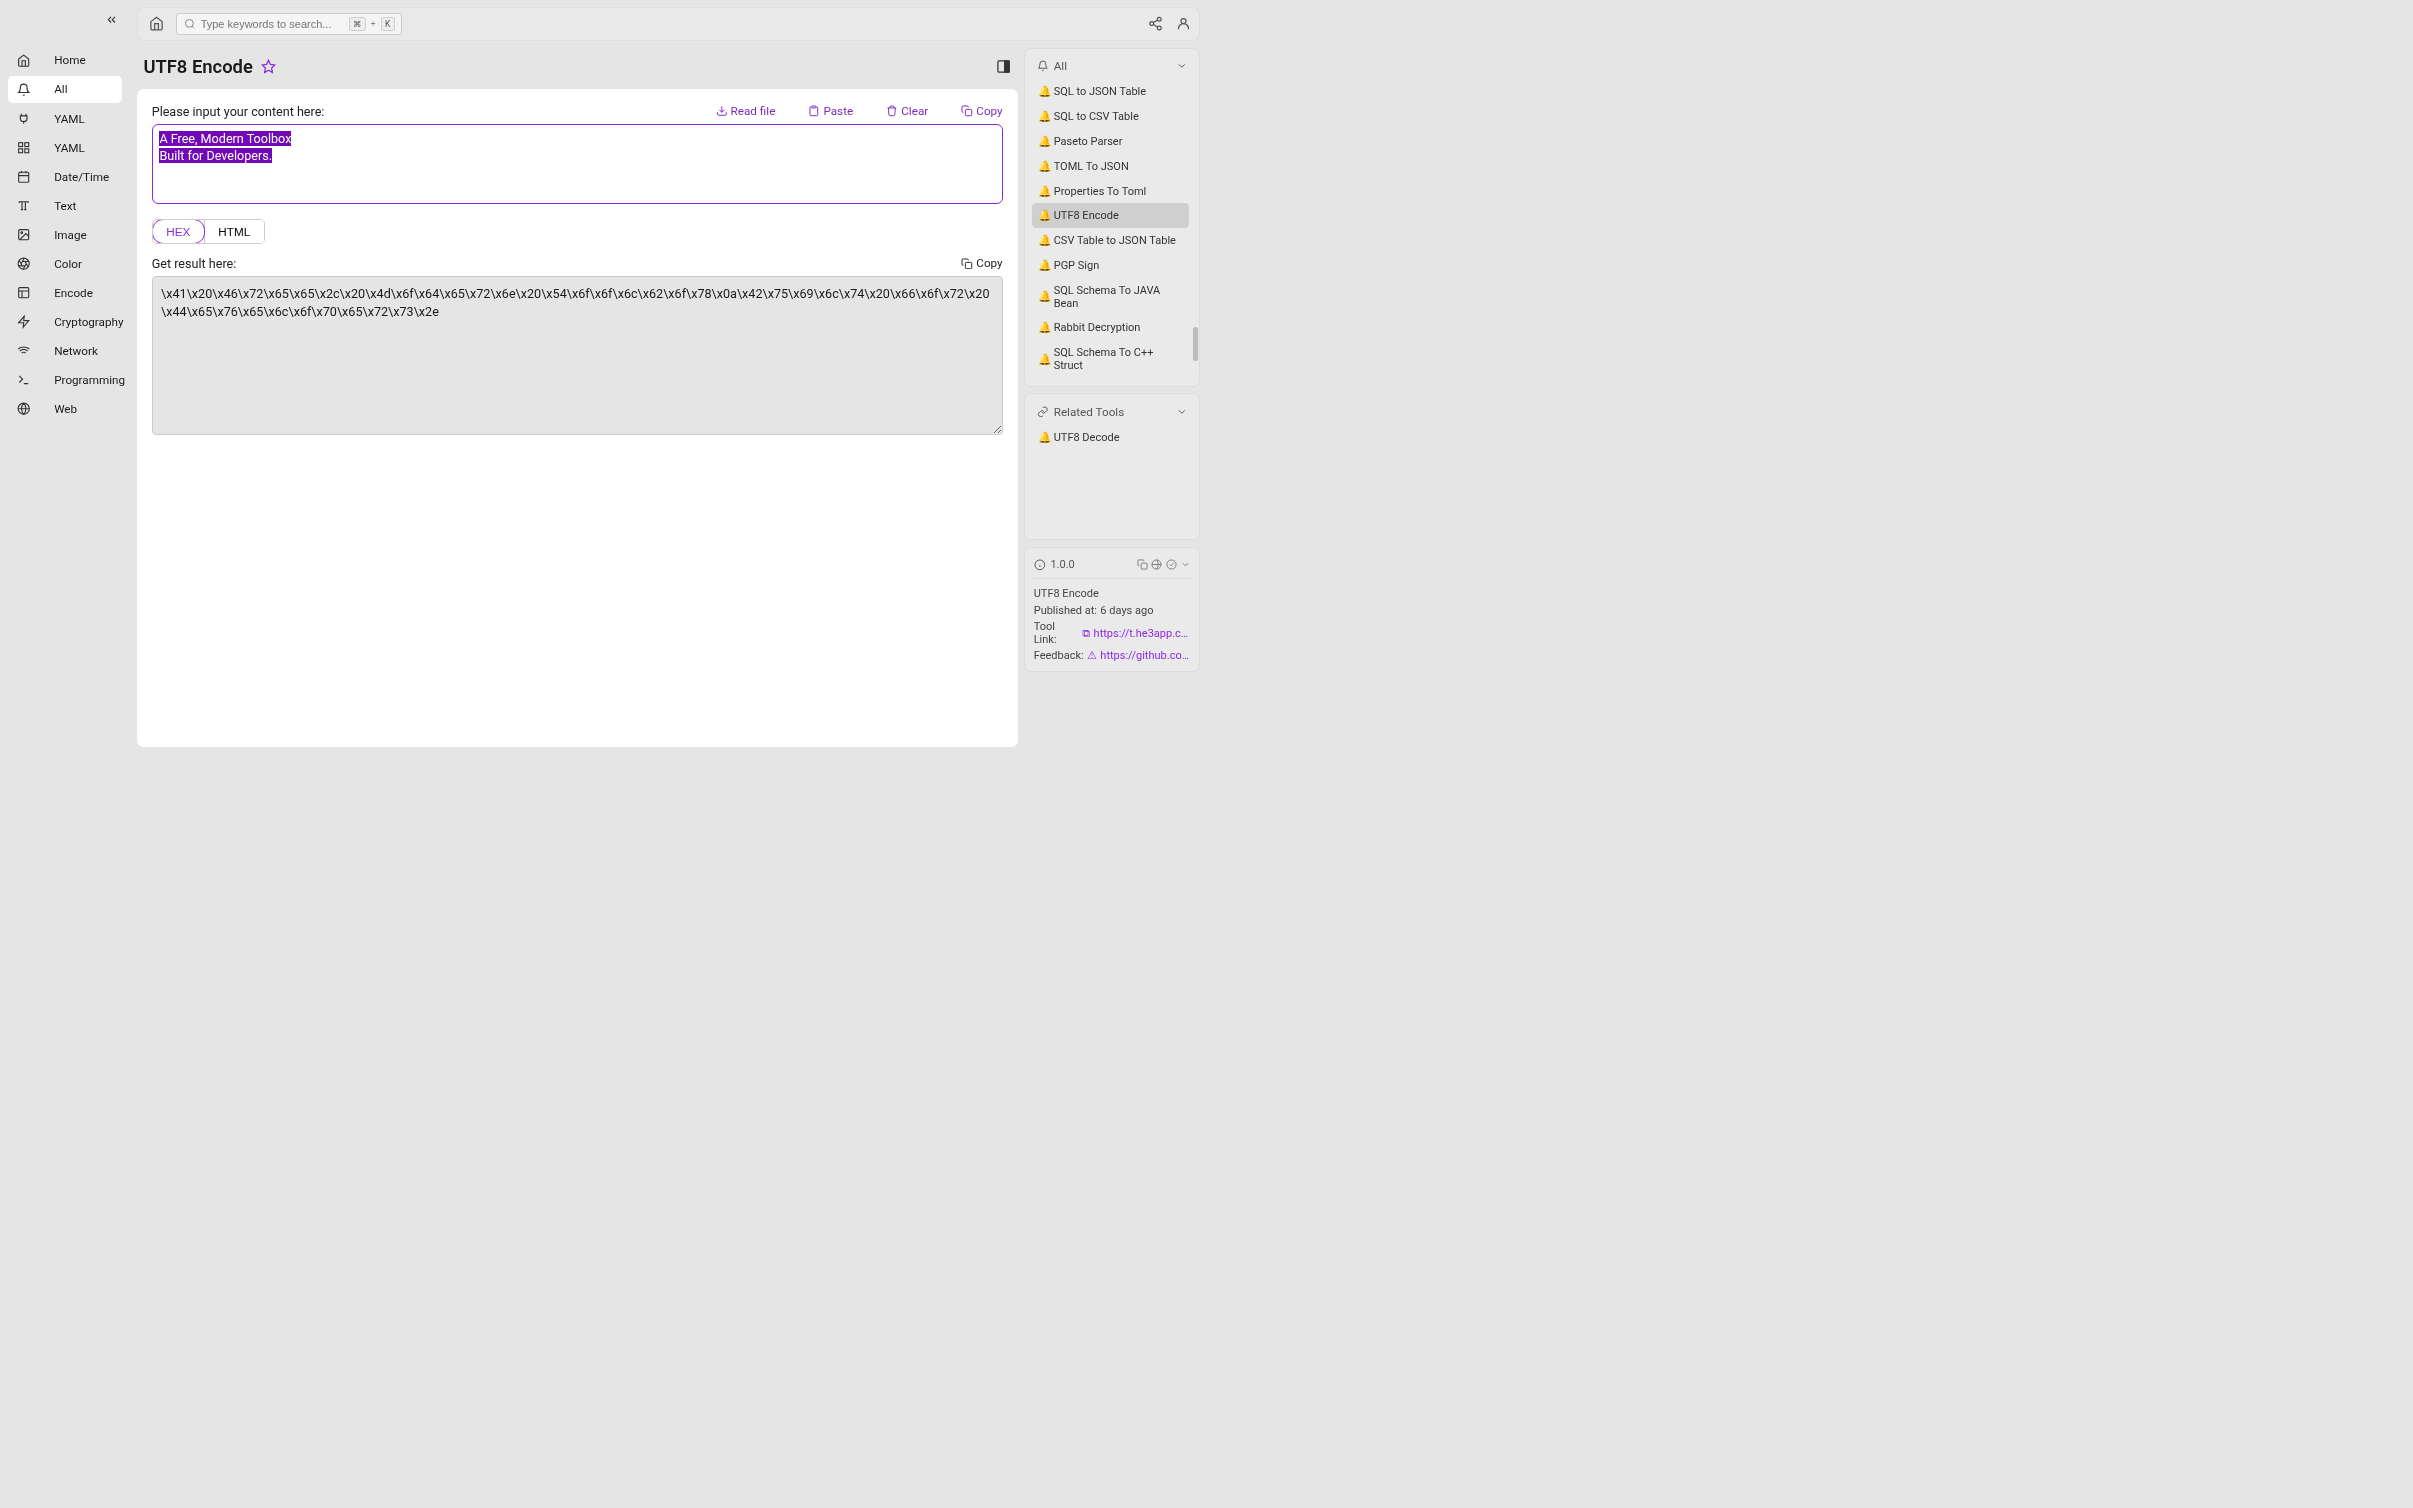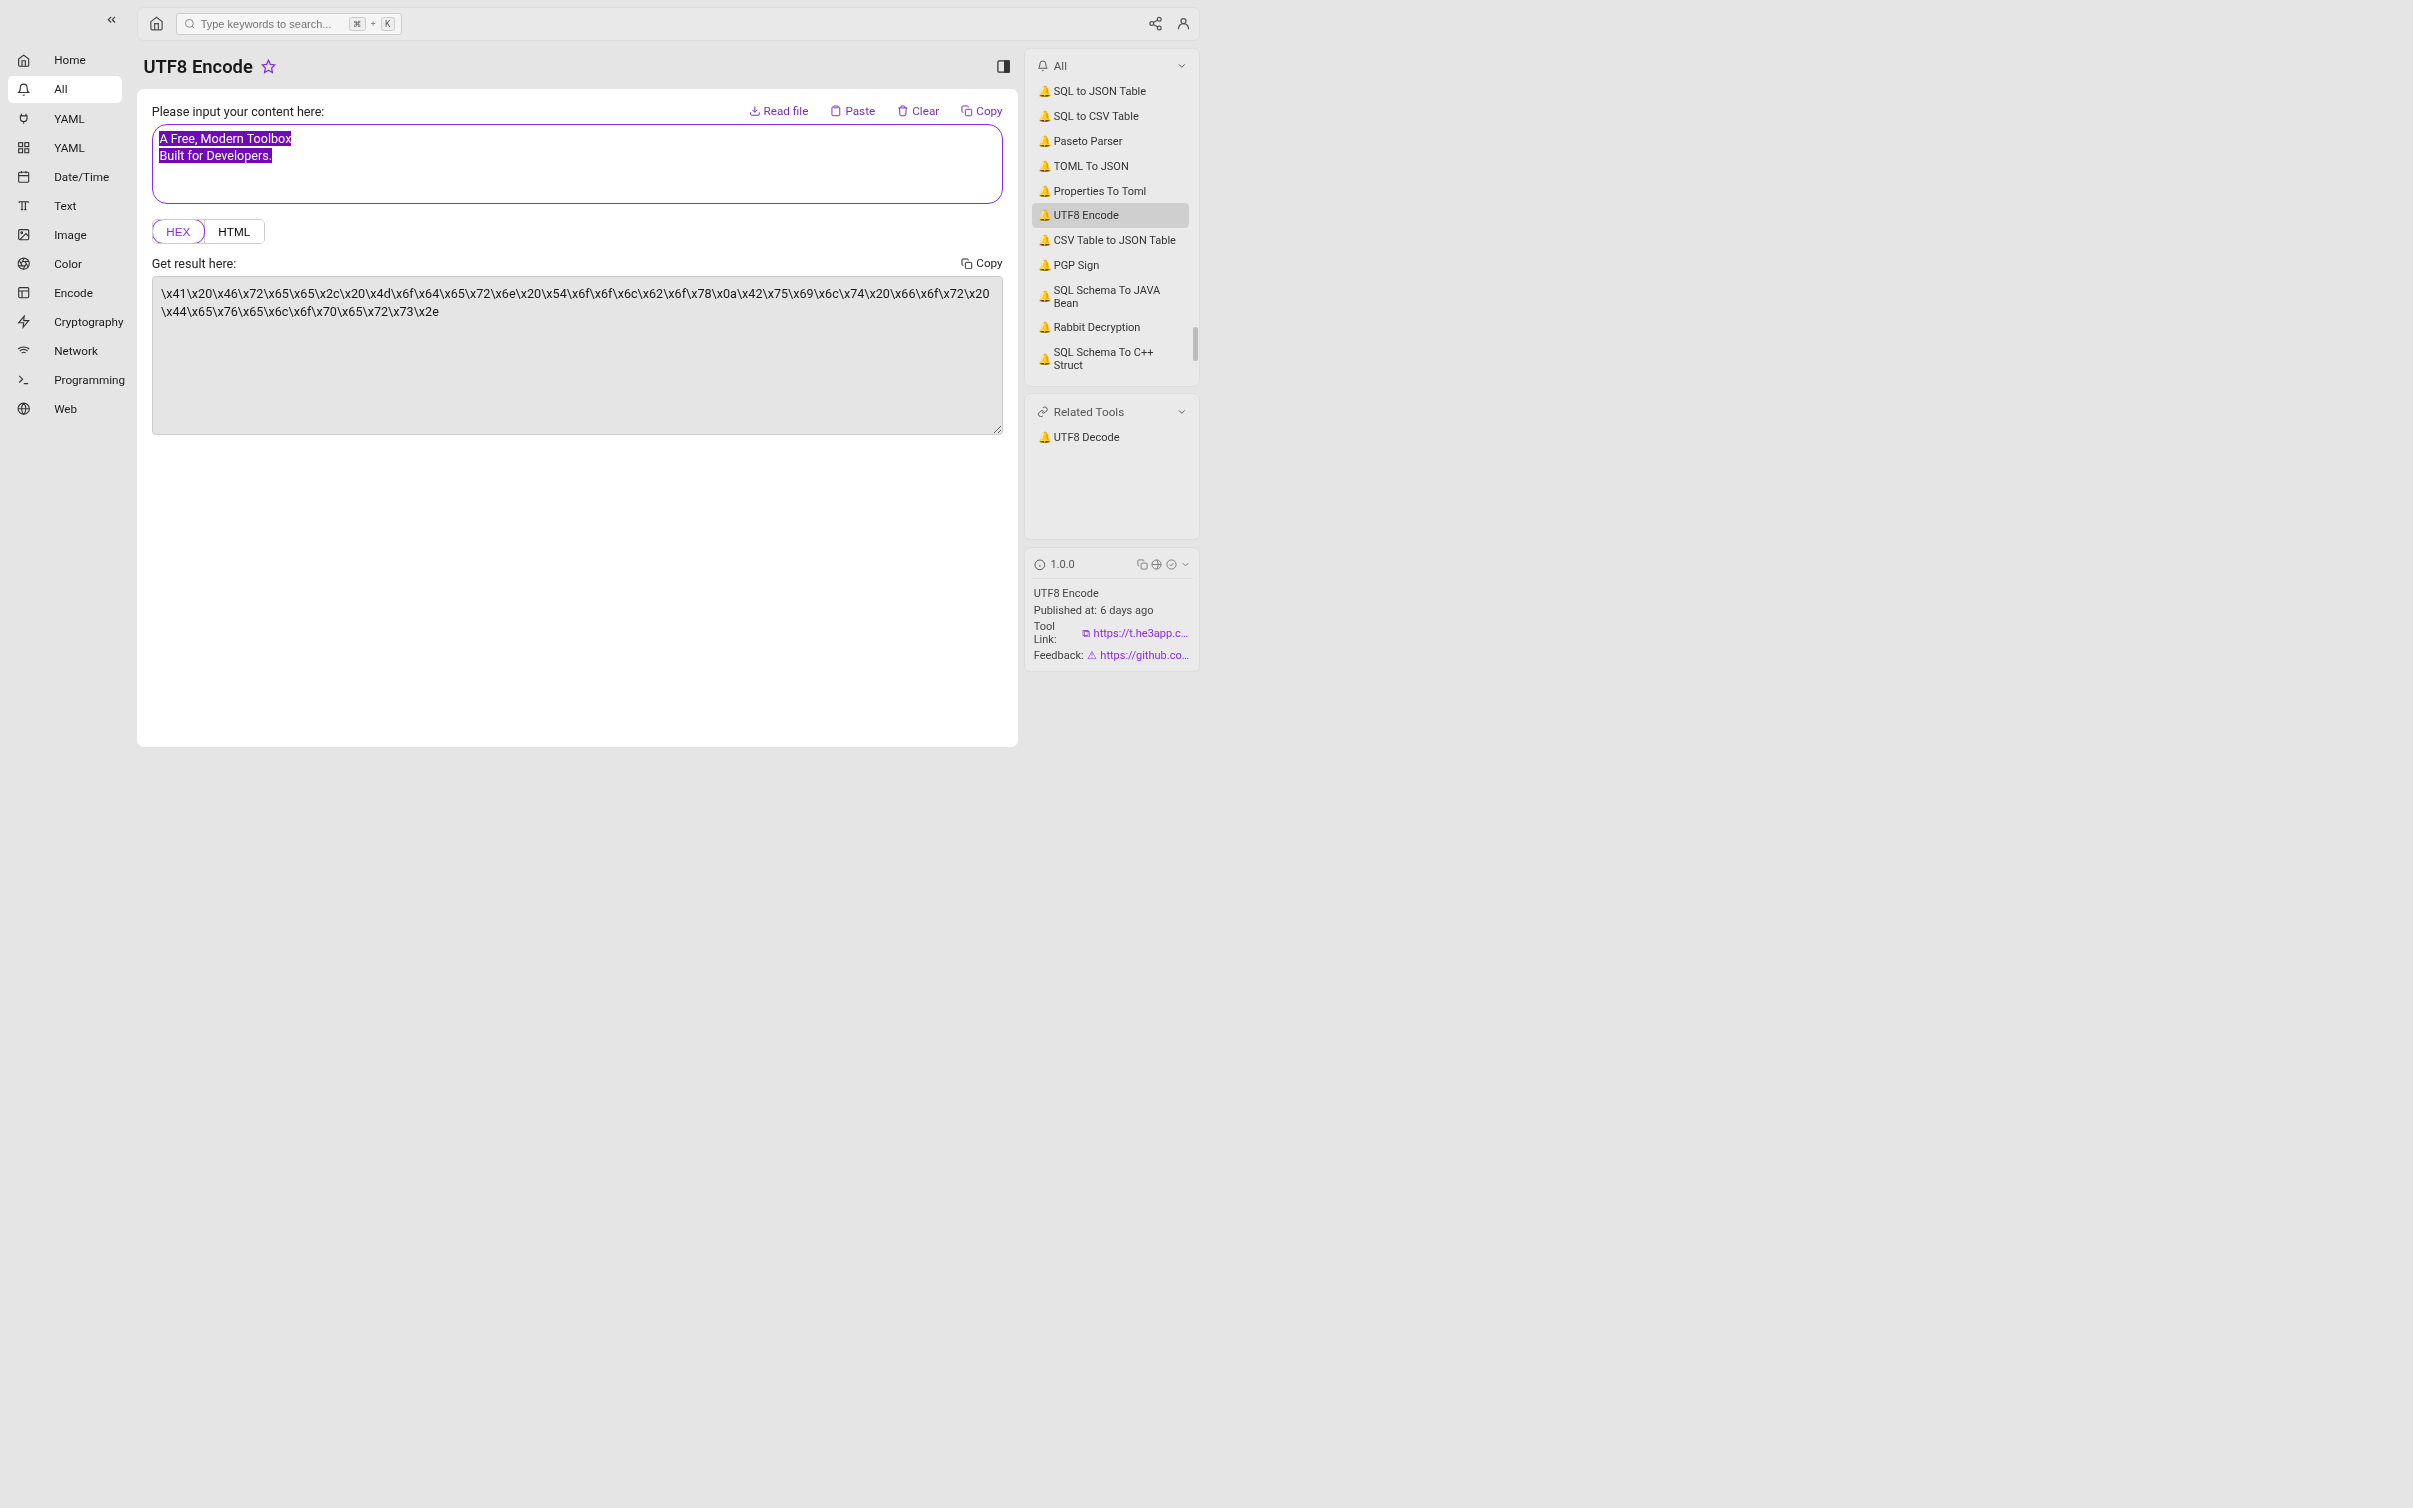--- a/index.html
+++ b/index.html
@@ -117,33 +117,33 @@
   display: flex;
   flex-direction: column;
   overflow: hidden;
 }
 .row-header {
   display: flex;
   justify-content: space-between;
   margin-bottom: 5px;
 }
 .label { font-size: 12.6px; color: #222; }
-.actions { display:flex; gap:22px; }
+.actions { display:flex; gap:33px; }
 .action-btn {
   display: flex;
   align-items: center;
   gap: 3.4px;
   color: #7b2cbf;
   cursor: pointer;
   font-size: 11.7px;
 }
 .action-btn.black { color: #222; }
 .textarea-input {
   border: 1.7px solid #8a2be2;
-  border-radius: 15px;
+  border-radius: 6px;
   padding: 5px 6.7px;
   min-height: 80px;
   font-size: 12.6px;
   line-height: 1.4;
   resize: vertical;
   outline: none;
   font-family: inherit;
 }
 .hl-line { background: #7209b7; color: #fff; display:inline; }
 .toggle-group {

